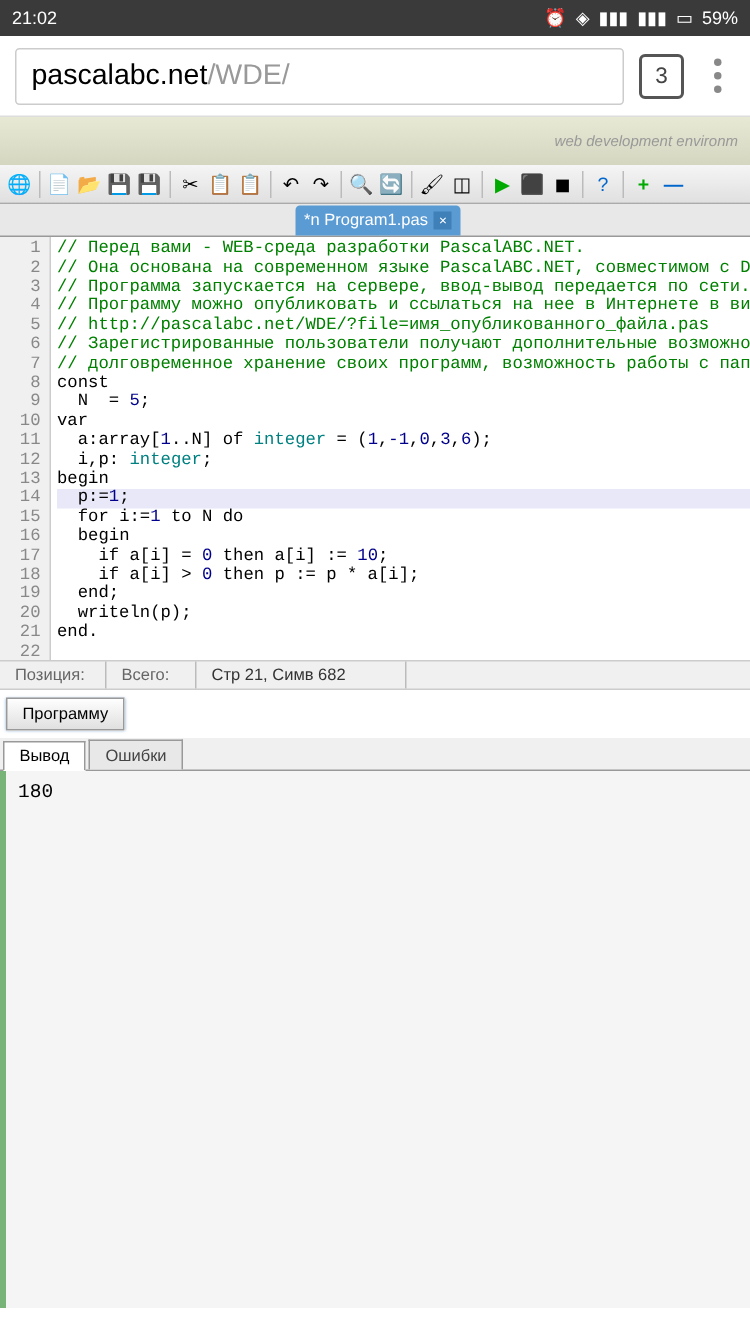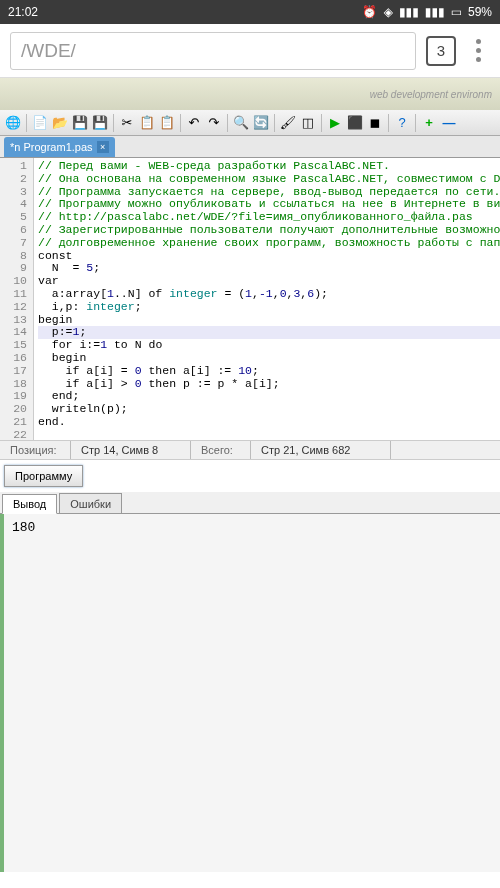--- a/index.html
+++ b/index.html
@@ -15,21 +15,21 @@
 .tab-count { width: 30px; height: 30px; border: 2px solid #555; border-radius: 4px; display: flex; align-items: center; justify-content: center; font-size: 15px; color: #444; }
 .menu-dots { width: 24px; height: 24px; display: flex; flex-direction: column; justify-content: center; align-items: center; gap: 4px; }
 .menu-dots span { width: 5px; height: 5px; background: #888; border-radius: 50%; }
 
 .banner { height: 32px; background: linear-gradient(to bottom, #e8e9d5, #d4d6c0); display: flex; align-items: center; justify-content: flex-end; padding-right: 8px; color: #999; font-size: 10px; font-style: italic; overflow: hidden; white-space: nowrap; }
 
 .toolbar { height: 26px; background: linear-gradient(to bottom, #f5f5f5, #e0e0e0); border-bottom: 1px solid #aaa; display: flex; align-items: center; padding: 0 4px; gap: 2px; overflow: hidden; }
 .tb-icon { width: 18px; height: 18px; display: inline-flex; align-items: center; justify-content: center; font-size: 13px; cursor: pointer; }
 .tb-sep { width: 1px; height: 18px; background: #bbb; margin: 0 2px; }
 
-.file-tabs { height: 22px; background: #e8e8e8; display: flex; align-items: flex-end; padding-left: 4px; border-bottom: 1px solid #999; }
+.file-tabs { height: 22px; background: #e8e8e8; display: flex; align-items: flex-end; padding-left: 4px; border-bottom: 1px solid #999; justify-content: center; }
 .file-tab { height: 20px; background: #5a9bd4; color: #fff; font-size: 11px; padding: 0 6px; display: flex; align-items: center; gap: 4px; border-radius: 3px 3px 0 0; }
 .file-tab-close { width: 12px; height: 12px; background: #4080b8; display: inline-flex; align-items: center; justify-content: center; font-size: 9px; cursor: pointer; }
 
 .editor { display: flex; height: 282px; background: #fff; font-family: 'Courier New', monospace; font-size: 11.5px; line-height: 12.8px; overflow: hidden; }
 .gutter { width: 34px; background: #f0f0f0; color: #888; text-align: right; padding: 2px 6px 0 0; border-right: 1px solid #ccc; }
 .gutter div { height: 12.8px; }
 .code { flex: 1; padding: 2px 0 0 4px; white-space: pre; overflow: hidden; position: relative; }
 .code-line { height: 12.8px; }
 .hl-line { background: #e8e8f8; }
 .comment { color: #008000; }
@@ -63,20 +63,21 @@
     <span class="status-icon">◈</span>
     <span class="status-icon">▮▮▮</span>
     <span class="status-icon">▮▮▮</span>
     <span class="status-icon">▭</span>
     <span>59%</span>
   </div>
 </div>
 
 <div class="browser-bar">
   <div class="url-box">
+    <span>pascalabc.net</span>
       <span class="url-dim">/WDE/</span>
   </div>
   <div class="tab-count">
       <span>3</span>
     </div>
   <div class="menu-dots">
       <span></span>
       <span></span>
       <span></span>
     </div>
@@ -149,23 +150,20 @@
       <div>21</div>
       <div>22</div>
     </div>
   <div class="code" id="code"><div class="code-line"><span class="comment">// Перед вами - WEB-среда разработки PascalABC.NET.</span></div><div class="code-line"><span class="comment">// Она основана на современном языке PascalABC.NET, совместимом с De</span></div><div class="code-line"><span class="comment">// Программа запускается на сервере, ввод-вывод передается по сети.</span></div><div class="code-line"><span class="comment">// Программу можно опубликовать и ссылаться на нее в Интернете в вид</span></div><div class="code-line"><span class="comment">// http://pascalabc.net/WDE/?file=имя_опубликованного_файла.pas</span></div><div class="code-line"><span class="comment">// Зарегистрированные пользователи получают дополнительные возможнос</span></div><div class="code-line"><span class="comment">// долговременное хранение своих программ, возможность работы с папк</span></div><div class="code-line"><span class="keyword">const</span></div><div class="code-line">  N  = <span class="number">5</span>;</div><div class="code-line"><span class="keyword">var</span></div><div class="code-line">  a:<span class="keyword">array</span>[<span class="number">1</span>..N] <span class="keyword">of</span> <span class="type">integer</span> = (<span class="number">1</span>,<span class="number">-1</span>,<span class="number">0</span>,<span class="number">3</span>,<span class="number">6</span>);</div><div class="code-line">  i,p: <span class="type">integer</span>;</div><div class="code-line"><span class="keyword">begin</span></div><div class="code-line hl-line">  p:=<span class="number">1</span>;</div><div class="code-line">  <span class="keyword">for</span> i:=<span class="number">1</span> <span class="keyword">to</span> N <span class="keyword">do</span></div><div class="code-line">  <span class="keyword">begin</span></div><div class="code-line">    <span class="keyword">if</span> a[i] = <span class="number">0</span> <span class="keyword">then</span> a[i] := <span class="number">10</span>;</div><div class="code-line">    <span class="keyword">if</span> a[i] &gt; <span class="number">0</span> <span class="keyword">then</span> p := p * a[i];</div><div class="code-line">  <span class="keyword">end</span>;</div><div class="code-line">  writeln(p);</div><div class="code-line"><span class="keyword">end</span>.</div><div class="code-line"></div></div>
 </div>
 
 <div class="status-editor">
   <div class="status-cell" style="width:70px">
       <span class="status-label">Позиция:</span>
     </div>
-  <div class="status-cell" style="width:120px">
-      <span>Стр 14, Симв 8</span>
-    </div>
   <div class="status-cell" style="width:60px">
       <span class="status-label">Всего:</span>
     </div>
   <div class="status-cell" style="width:140px">
       <span>Стр 21, Симв 682</span>
     </div>
   <div class="status-cell" style="flex:1"></div>
 </div>
 
 <div class="run-bar">

